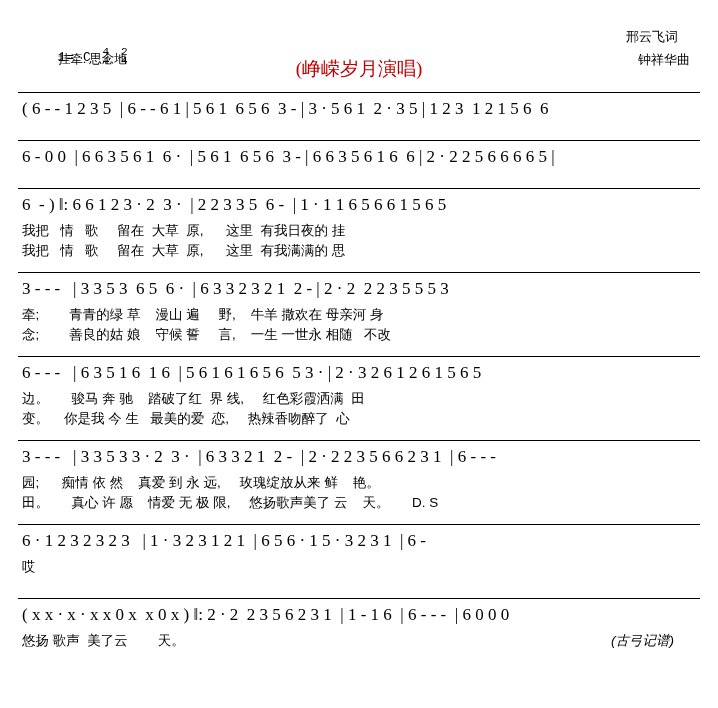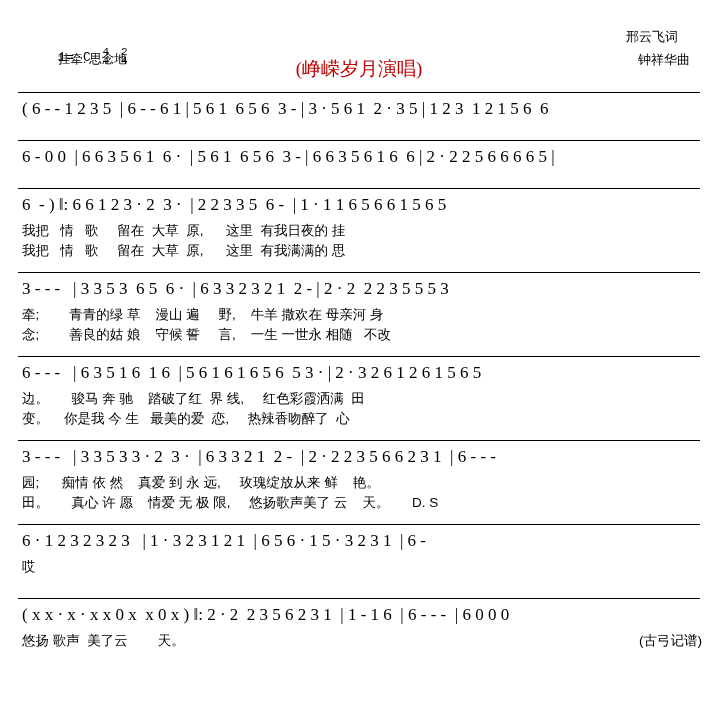--- a/index.html
+++ b/index.html
@@ -138,17 +138,17 @@
   <div class="row" style="top:524px;">
     <div class="line" style="top:0;"></div>
     <div class="notes" style="top:8px;">6 · 1 2 3 2 3 2 3   | 1 · 3 2 3 1 2 1  | 6 5 6 · 1 5 · 3 2 3 1  | 6 -</div>
     <div class="lyrics" style="top:36px;">哎</div>
   </div>
 
   <div class="row" style="top:598px;">
     <div class="line" style="top:0;"></div>
     <div class="notes" style="top:8px;">( x x · x · x x 0 x  x 0 x ) ‖: 2 · 2  2 3 5 6 2 3 1  | 1 - 1 6  | 6 - - -  | 6 0 0 0</div>
     <div class="lyrics" style="top:36px;">悠扬 歌声  美了云        天。</div>
-    <div class="lyrics" style="top:36px;left:auto;right:16px;text-align:left;">(古弓记谱)</div>
+    <div class="lyrics" style="top:36px;left:auto;right:44px;text-align:left;font-style:italic;">(古弓记谱)</div>
   </div>
 
 
 </div>
 
 </body></html>

